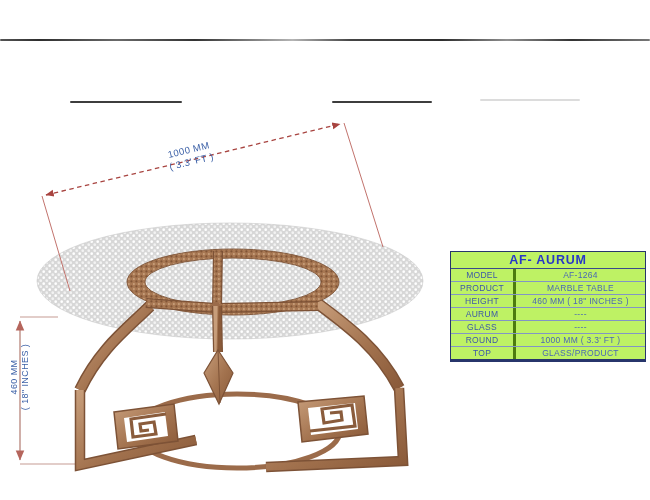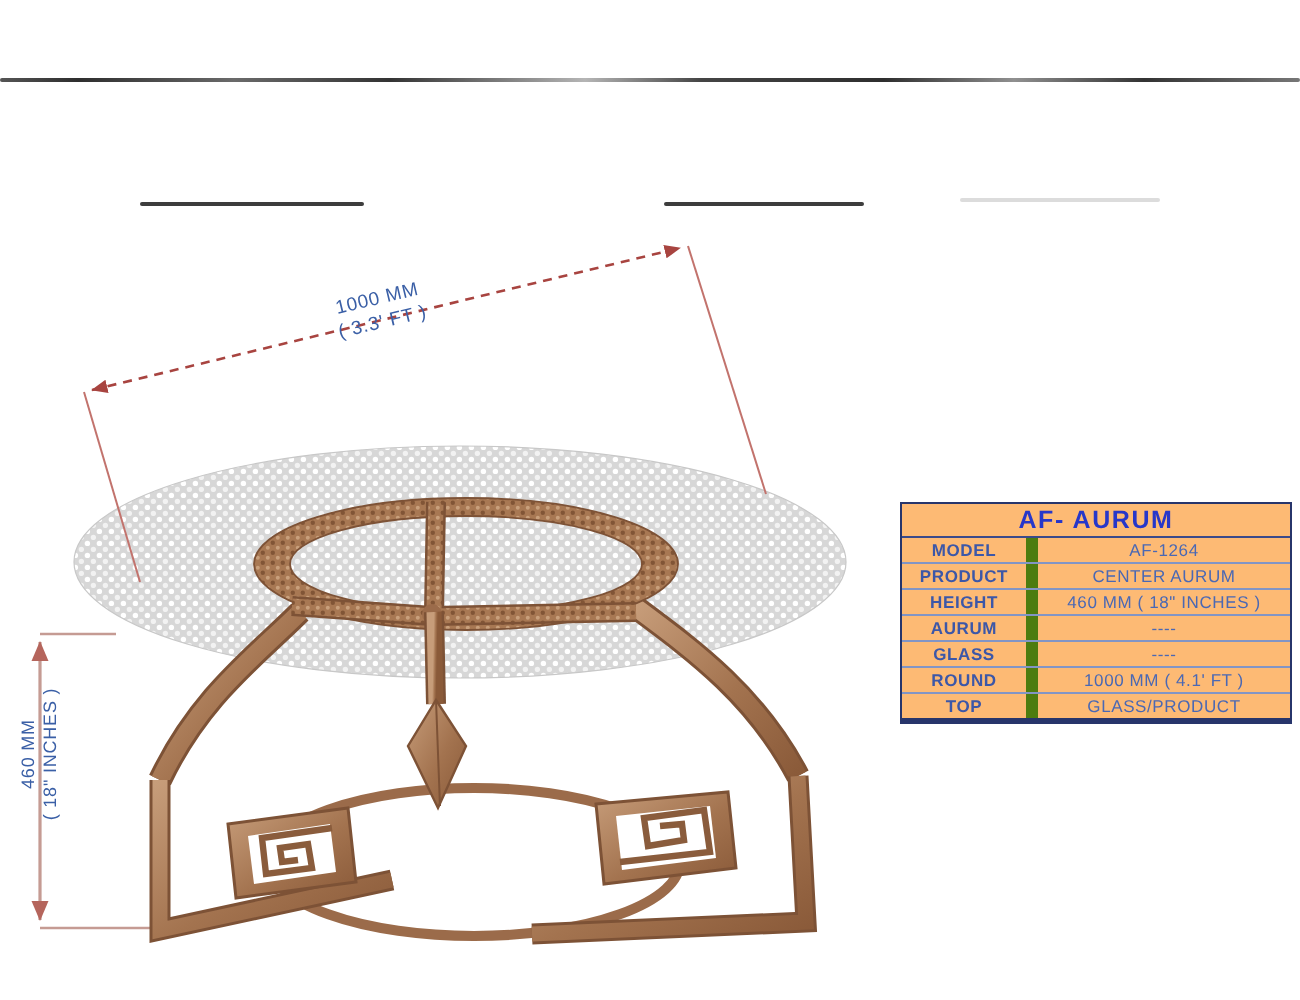--- a/index.html
+++ b/index.html
@@ -23,35 +23,35 @@
   .dim-label{
     position:absolute; text-align:center; color:#3a5fa6;
     font-size:9.5px; line-height:11.5px; letter-spacing:.4px; white-space:nowrap;
   }
   #dim-diameter-label{left:140px; top:144px; width:100px; transform:rotate(-13.5deg);}
   #dim-height-label{left:-41px; top:366px; width:122px; font-size:9px; line-height:11px; transform:rotate(-90deg);}
 
   
   #spec-table{
     position:absolute; left:450px; top:251px; width:196px;
-    background:#fdba74; border:1.6px solid #27356b; border-bottom-width:3px;
+    background:#bef264; border:1.6px solid #27356b; border-bottom-width:3px;
     box-sizing:border-box;
   }
   #spec-title{
     height:16px; line-height:16px; text-align:center; font-weight:bold;
     font-size:12.5px; color:#2737c9; letter-spacing:.8px;
     border-bottom:1.4px solid #3a4a8a;
   }
   .spec-row{display:flex; height:12px;}
   .spec-row + .spec-row{border-top:1px solid #8295c5;}
   .spec-cell{
     line-height:12px; font-size:8.5px; text-align:center; overflow:hidden;
     letter-spacing:.3px;
   }
-  .spec-label{width:62px; border-right:6px solid #4d7c0f; color:#3c57a8; font-weight:bold;}
+  .spec-label{width:62px; border-right:3px solid #4d7c0f; color:#3c57a8; font-weight:normal;}
   .spec-value{flex:1; color:#4a68b4;}
 </style>
 </head>
 <body>
 
 <div id="page">
 
   <div id="scan-top" class="scanline"></div>
   <div id="scan-seg1" class="scanline"></div>
   <div id="scan-seg2" class="scanline"></div>
@@ -149,37 +149,37 @@
 
   <div id="spec-table">
     <div id="spec-title">AF- AURUM</div>
 
     <div class="spec-row">
       <div class="spec-cell spec-label">MODEL</div>
       <div class="spec-cell spec-value">AF-1264</div>
     </div>
     <div class="spec-row">
       <div class="spec-cell spec-label">PRODUCT</div>
-      <div class="spec-cell spec-value">CENTER AURUM</div>
+      <div class="spec-cell spec-value">MARBLE TABLE</div>
     </div>
     <div class="spec-row">
       <div class="spec-cell spec-label">HEIGHT</div>
       <div class="spec-cell spec-value">460 MM ( 18" INCHES )</div>
     </div>
     <div class="spec-row">
       <div class="spec-cell spec-label">AURUM</div>
       <div class="spec-cell spec-value">----</div>
     </div>
     <div class="spec-row">
       <div class="spec-cell spec-label">GLASS</div>
       <div class="spec-cell spec-value">----</div>
     </div>
     <div class="spec-row">
       <div class="spec-cell spec-label">ROUND</div>
-      <div class="spec-cell spec-value">1000 MM ( 4.1' FT )</div>
+      <div class="spec-cell spec-value">1000 MM ( 3.3' FT )</div>
     </div>
     <div class="spec-row">
       <div class="spec-cell spec-label">TOP</div>
       <div class="spec-cell spec-value">GLASS/PRODUCT</div>
     </div>
   </div>
 
 </div>
 
 </body></html>

